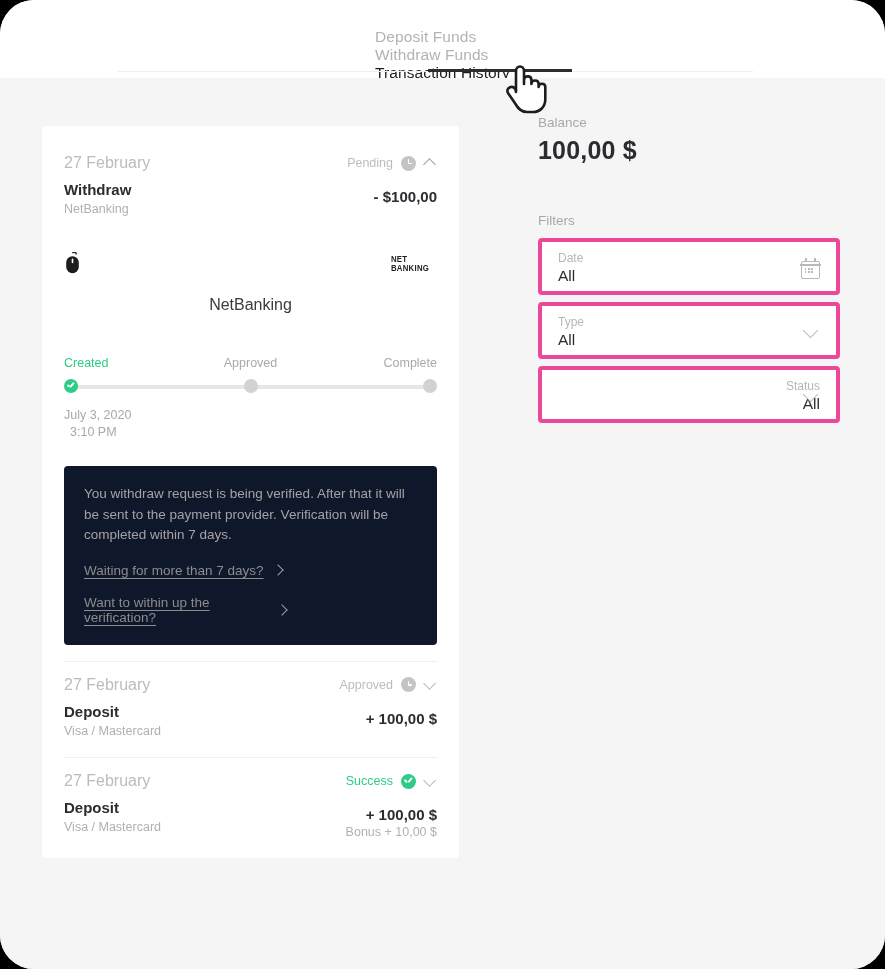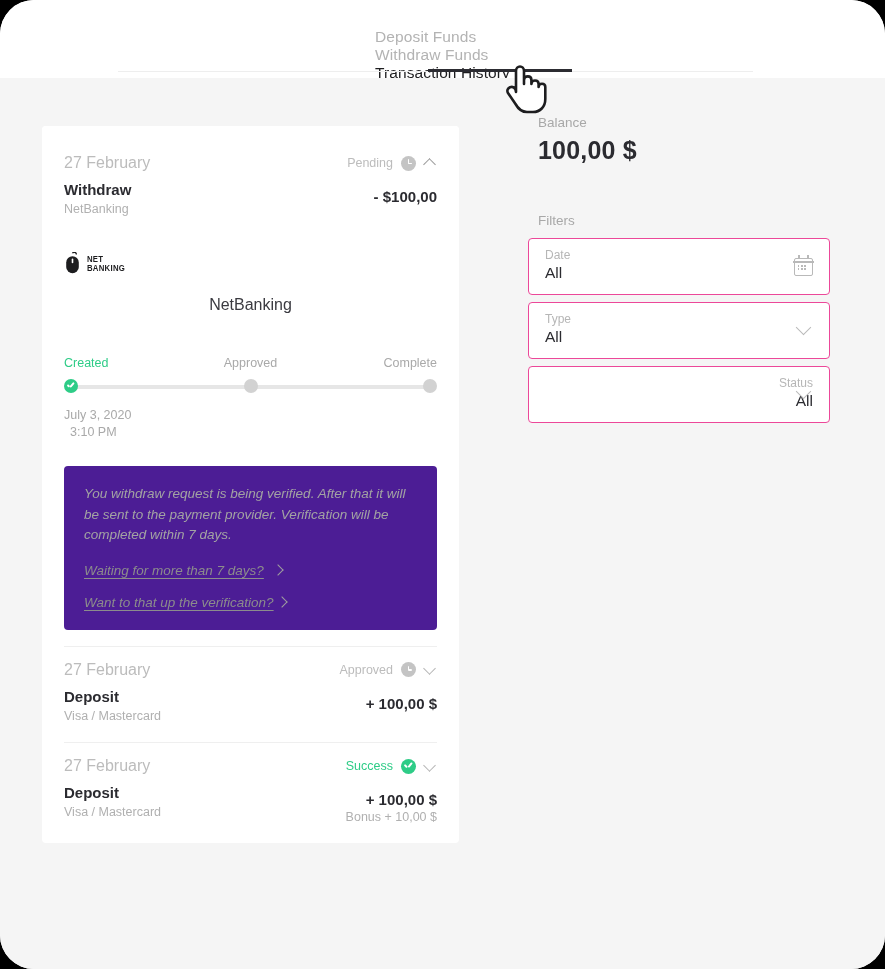--- a/index.html
+++ b/index.html
@@ -137,21 +137,21 @@
     padding-top: 8px; padding-bottom: 4px;
   }
   .txn-title { font-size: 15px; font-weight: bold; color: #2b2b30; line-height: 1.35; }
   .txn-method { font-size: 12.5px; color: #b0b0b0; margin-top: 2px; }
   .txn-amount { font-size: 15px; font-weight: bold; color: #2b2b30; text-align: right; margin-top: 8px;}
   .txn-bonus { font-size: 12.5px; color: #b0b0b0; text-align: right; margin-top: 2px; }
 
   
   .detail { padding: 0 22px 16px; }
   .brand { text-align: center; padding-top: 32px; }
-  .brand-logo { display:flex; align-items:center; justify-content:flex-start; gap:6px; }
+  .brand-logo { display:flex; align-items:center; justify-content:space-between; gap:6px; }
   .brand-name { font-size: 16px; color: #3a3a40; margin-top: 22px; }
 
   .stepper { margin-top: 42px; padding: 0 0 0 0; position: relative; }
   .step-labels { display: flex; justify-content: space-between; }
   .step-label { font-size: 12.5px; color: #a9a9a9; }
   .step-label.done { color: #2ecc87; }
   .step-label:nth-child(1){ width:80px; text-align:left;}
   .step-label:nth-child(2){ width:80px; text-align:center;}
   .step-label:nth-child(3){ width:80px; text-align:right;}
   .track {
@@ -177,24 +177,23 @@
   .dot.d1::after {
     content:""; position:absolute; left:5.2px; top:5px;
     width:6px; height:1.7px; background:#fff; border-radius:1px;
     transform: rotate(-50deg);
   }
   .step-time { margin-top: 14px; font-size: 12.5px; color: #a9a9a9; line-height: 1.32; }
   .step-time .t2 { padding-left: 6px; }
 
   .notice {
     margin-top: 26px;
-    background: #4c1d95;
+    background: #0f172a;
     border-radius: 4px;
     padding: 18px 20px 20px;
-    font-style: italic;
   }
   .notice p {
     font-size: 13.5px; color: #a3a3a3; line-height: 1.52;
   }
   .notice-link {
     display: flex; align-items: center; justify-content: space-between;
     margin-top: 17px; cursor: pointer;
   }
   .notice-link span.txt {
     font-size: 13.5px; color: #8c8c8c; text-decoration: underline;
@@ -225,22 +224,22 @@
 
   .divider { height: 1px; background: #efefef; margin: 0 22px; }
   .row-item { padding: 0 22px 15px; cursor: pointer; }
 
   
   .balance-label { position:absolute; left: 38px; top: 37px; font-size: 13.5px; color:#a8a8a8;}
   .balance-value { position:absolute; left: 38px; top: 58px; font-size: 25px; font-weight: bold; color:#2b2b30; letter-spacing:.2px;}
   .filters-label { position:absolute; left: 38px; top: 135px; font-size: 13.5px; color:#a8a8a8;}
 
   .filter {
-    position: absolute; left: 28px; width: 302px; height: 57px;
-    background:#ffffff; border:1px solid #ec4899; border-radius: 4px;
+    position: absolute; left: 38px; width: 302px; height: 57px;
+    background:#ffffff; border:4px solid #ec4899; border-radius: 4px;
     padding: 9px 16px;
     cursor: pointer;
   }
   .f1 { top: 160px; }
   .f2 { top: 224px; }
   .f3 { top: 288px; text-align: right; }
   .filter-name { font-size: 12px; color: #b6b6b6; }
   .filter-value { font-size: 15.5px; color: #2b2b30; margin-top: 2px; }
   .filter-ico { position: absolute; right: 16px; top: 19px; }
 
@@ -345,21 +344,21 @@
               </div>
             </div>
 
             <div class="notice">
               <p>You withdraw request is being verified. After that it will be sent to the payment provider. Verification will be completed within 7 days.</p>
               <div class="notice-link">
                 <span class="txt">Waiting for more than 7 days?</span>
                 <span class="arrow"></span>
               </div>
               <div class="notice-link">
-                <span class="txt">Want to that up the verification?</span>
+                <span class="txt">Want to within up the verification?</span>
                 <span class="arrow a2"></span>
               </div>
             </div>
 
           </div>
         </div>
 
         <div class="divider"></div>
 
         <div class="row-item">

